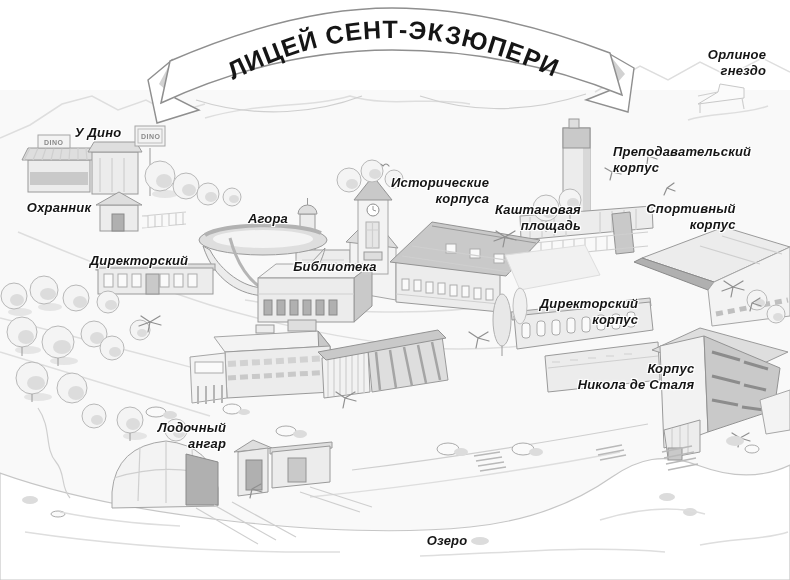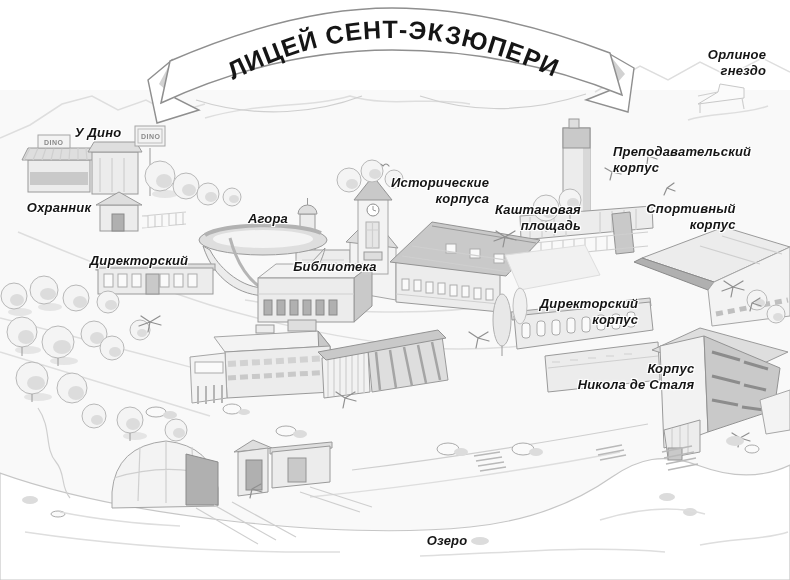--- a/index.html
+++ b/index.html
@@ -389,14 +389,16 @@
   <div class="lbl left" style="left:613px;top:144px;">Преподавательский
 корпус</div>
   <div class="lbl" style="left:691px;top:201px;">Спортивный
 корпус</div>
   <div class="lbl" style="left:139px;top:253px;">Директорский</div>
   <div class="lbl" style="left:335px;top:259px;">Библиотека</div>
   <div class="lbl" style="left:589px;top:296px;">Директорский
 корпус</div>
   <div class="lbl" style="left:636px;top:361px;">Корпус
 Никола де Сталя</div>
+  <div class="lbl" style="left:192px;top:420px;">Лодочный
+ангар</div>
   <div class="lbl" style="left:447px;top:533px;">Озеро</div>
 </div>
 
 </body></html>

